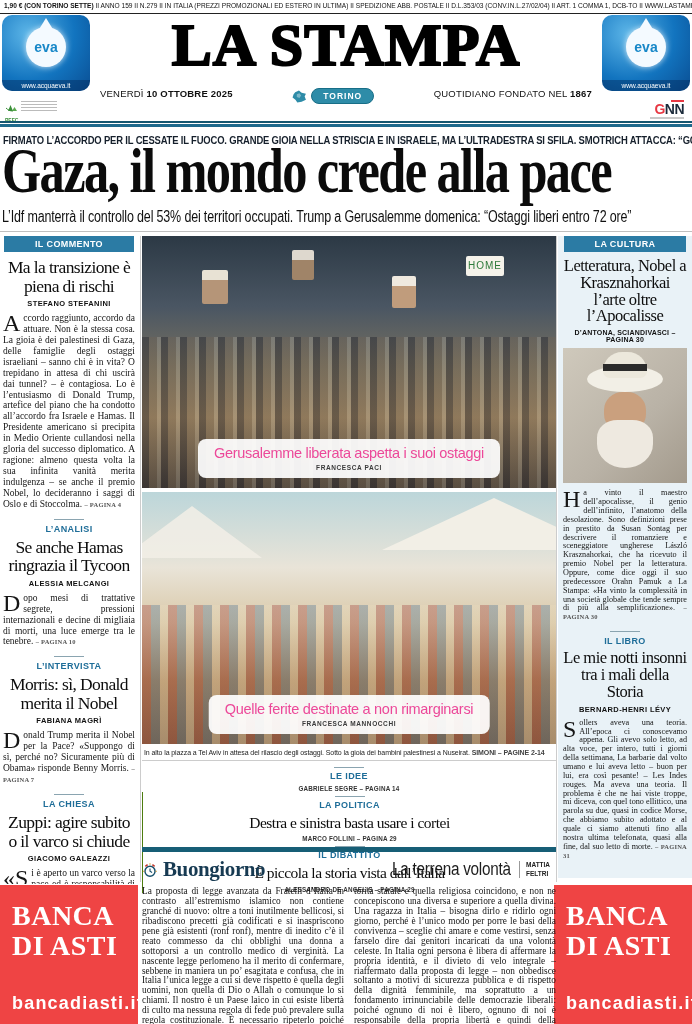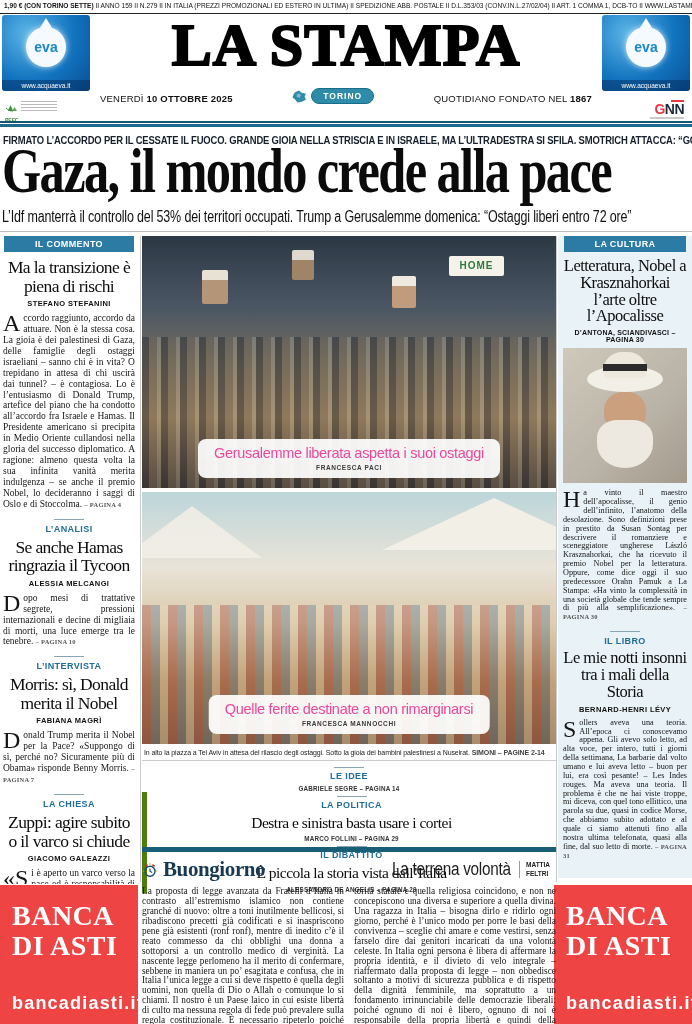--- a/index.html
+++ b/index.html
@@ -8,26 +8,26 @@
 
   
   .topbar{position:absolute;top:0;left:0;right:0;height:13px;border-bottom:1px solid #222;
           font-size:6.6px;line-height:12px;white-space:nowrap;padding-left:4px;color:#111;}
   .topbar b{font-weight:bold;}
 
   
   .brand{position:absolute;top:14px;left:96px;right:96px;margin:0;text-align:center;
          font-family:"Liberation Serif",serif;font-weight:bold;font-size:60px;line-height:62px;
          color:#000;-webkit-text-stroke:2.2px #000;letter-spacing:1px;}
-  .mast-row{position:absolute;top:88px;left:100px;right:100px;display:flex;align-items:flex-end;
+  .mast-row{position:absolute;top:88px;left:100px;right:100px;display:flex;align-items:flex-start;
             justify-content:space-between;font-size:9.5px;letter-spacing:.2px;}
   .edition-wrap{display:flex;align-items:center;gap:4px;}
   .pill{background:#2e8ca8;color:#fff;font-weight:bold;font-size:8.5px;letter-spacing:1px;
         border-radius:8px;padding:2px 11px;border:1px solid #186e87;}
-  .eva{position:absolute;top:15px;width:88px;height:76px;border-radius:3px;
+  .eva{position:absolute;top:15px;width:88px;height:76px;border-radius:10px;
        background:radial-gradient(circle at 30% 25%,#5db6e8 0%,#1274bf 55%,#0a4e93 100%);
        overflow:hidden;}
   .eva.left{left:2px;}  .eva.right{right:2px;}
   .drop{position:absolute;left:24px;top:12px;width:40px;height:40px;background:#f4faff;
         border-radius:50%;box-shadow:0 0 6px rgba(255,255,255,.8);text-align:center;}
   .drop::before{content:"";position:absolute;top:-9px;left:12px;width:0;height:0;
         border-left:8px solid transparent;border-right:8px solid transparent;border-bottom:13px solid #f4faff;}
   .drop span{font-size:14px;font-weight:bold;color:#1787c8;line-height:40px;}
   .eva-url{position:absolute;bottom:0;left:0;right:0;background:rgba(0,35,80,.4);color:#fff;
            font-size:6.5px;text-align:center;padding:2px 0;}
@@ -76,21 +76,21 @@
             margin:0 0 2px;color:#151515;}
   .dropcap::first-letter{float:left;font-size:24px;line-height:19px;padding:1px 3px 0 0;}
   .pageref{font-size:6.5px;font-weight:bold;color:#555;letter-spacing:.2px;}
 
   
   .photo{position:relative;width:414px;height:252px;overflow:hidden;margin-bottom:4px;}
   .photo1{background:linear-gradient(180deg,#2c3945 0%,#4a5663 28%,#77705f 52%,#97805f 72%,#4e463d 100%);}
   .photo1 .crowd{position:absolute;left:0;right:0;bottom:0;height:60%;
      background:repeating-linear-gradient(90deg,rgba(20,20,30,.35) 0 7px,rgba(120,100,80,.25) 7px 15px,rgba(240,230,210,.18) 15px 19px);}
   .sign{position:absolute;background:#f5f2ea;border-radius:2px;}
-  .sign.home{top:20px;right:52px;width:55px;height:20px;color:#2d7a3a;font-weight:bold;font-size:10px;
+  .sign.home{top:20px;right:52px;width:38px;height:20px;color:#2d7a3a;font-weight:normal;font-size:10px;
              text-align:center;line-height:20px;letter-spacing:1px;}
   .sign.s1{top:34px;left:60px;width:26px;height:34px;background:linear-gradient(#e8e2d4 30%,#b59578 30%);}
   .sign.s2{top:14px;left:150px;width:22px;height:30px;background:linear-gradient(#ded8ce 35%,#a08468 35%);}
   .sign.s3{top:40px;right:140px;width:24px;height:32px;background:linear-gradient(#efe9df 32%,#c09c7c 32%);}
   .photo2{background:linear-gradient(180deg,#bcd6da 0%,#e9e4d8 30%,#d9c8a8 52%,#b08a5e 75%,#8a6a48 100%);}
   .tent{position:absolute;width:0;height:0;border-left:70px solid transparent;border-right:70px solid transparent;
         border-bottom:52px solid #f2efe6;}
   .tent.t1{top:6px;right:-8px;transform:scaleX(1.6);}
   .tent.t2{top:14px;left:-20px;opacity:.85;}
   .photo2 .crowd{position:absolute;left:0;right:0;bottom:0;height:55%;
@@ -98,21 +98,21 @@
   .caption-box{position:absolute;left:50%;transform:translateX(-50%);bottom:10px;
                background:rgba(255,255,255,.93);border-radius:8px;padding:6px 16px 7px;text-align:center;
                max-width:330px;white-space:nowrap;}
   .caption-title{font-size:14.5px;color:#ec4899;letter-spacing:-.3px;}
   .caption-author{font-size:6.5px;font-weight:bold;letter-spacing:.6px;color:#3a3a3a;margin-top:3px;}
   .credit{font-size:7px;color:#222;padding:1px 2px 4px;letter-spacing:-.1px;white-space:nowrap;overflow:hidden;}
   .credit .ref{font-weight:bold;color:#444;}
 
   .shorts{display:flex;border-top:1px solid #ccc;padding-top:2px;flex-direction:column;}
   .short{flex:1;padding:0 6px;text-align:center;}
-  .short + .short{border-left:5px solid #4d7c0f;}
+  .short + .short{border-left:1px solid #4d7c0f;}
   .short .topline{margin:4px auto 3px;}
   .short-title{font-family:"Liberation Serif",serif;font-size:15.5px;line-height:1.12;letter-spacing:-.5px;
                margin:2px 0 4px;color:#0d0d0d;font-weight:400;}
   .short-byline{font-size:6.3px;font-weight:bold;color:#333;letter-spacing:.2px;}
 
   
   .r-title{font-family:"Liberation Serif",serif;font-size:16.5px;line-height:1.02;letter-spacing:-.5px;
            text-align:center;margin:2px 0 4px;font-weight:400;color:#0d0d0d;}
   .r-byline{font-size:7px;font-weight:bold;text-align:center;letter-spacing:.2px;margin-bottom:5px;}
   .portrait{position:relative;width:124px;height:135px;margin:0 auto 6px;overflow:hidden;

